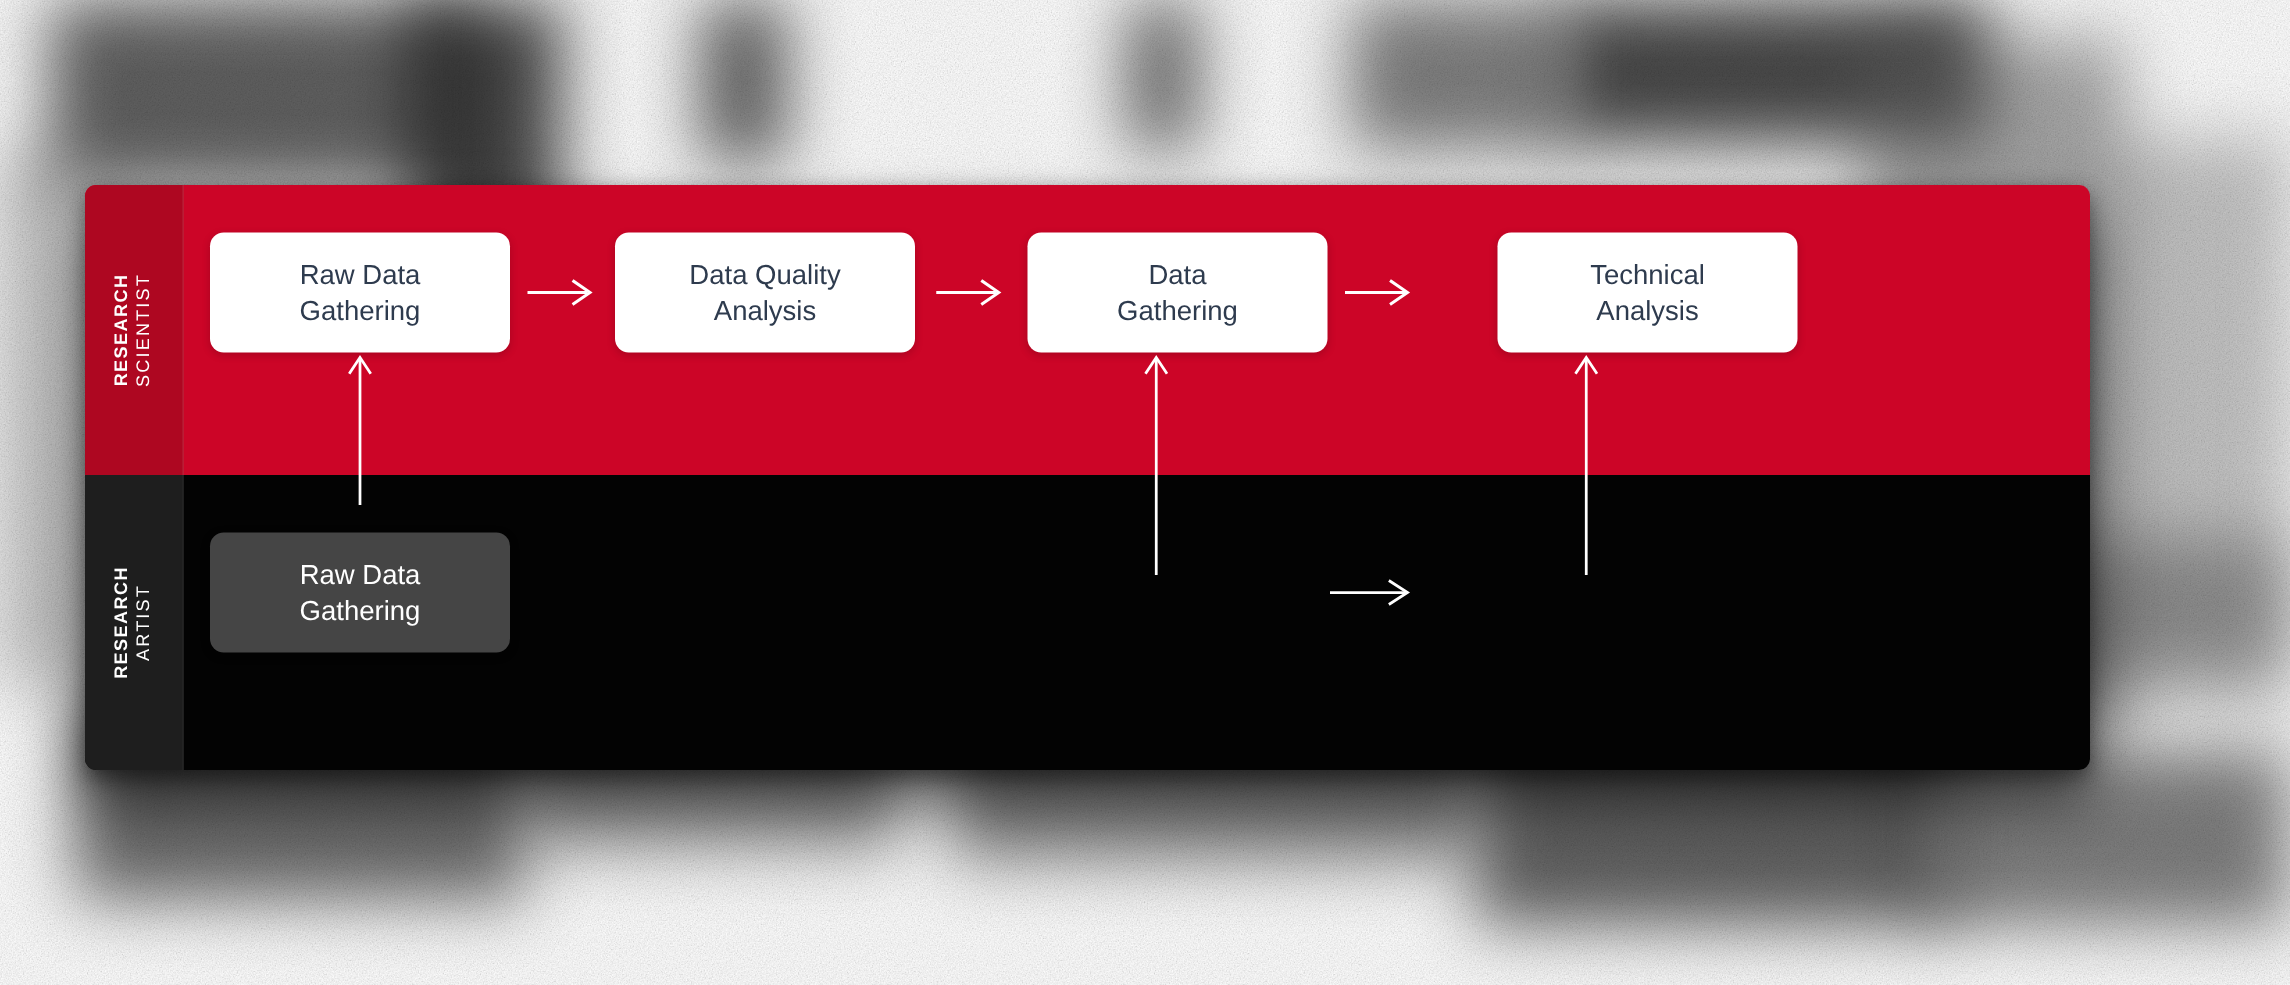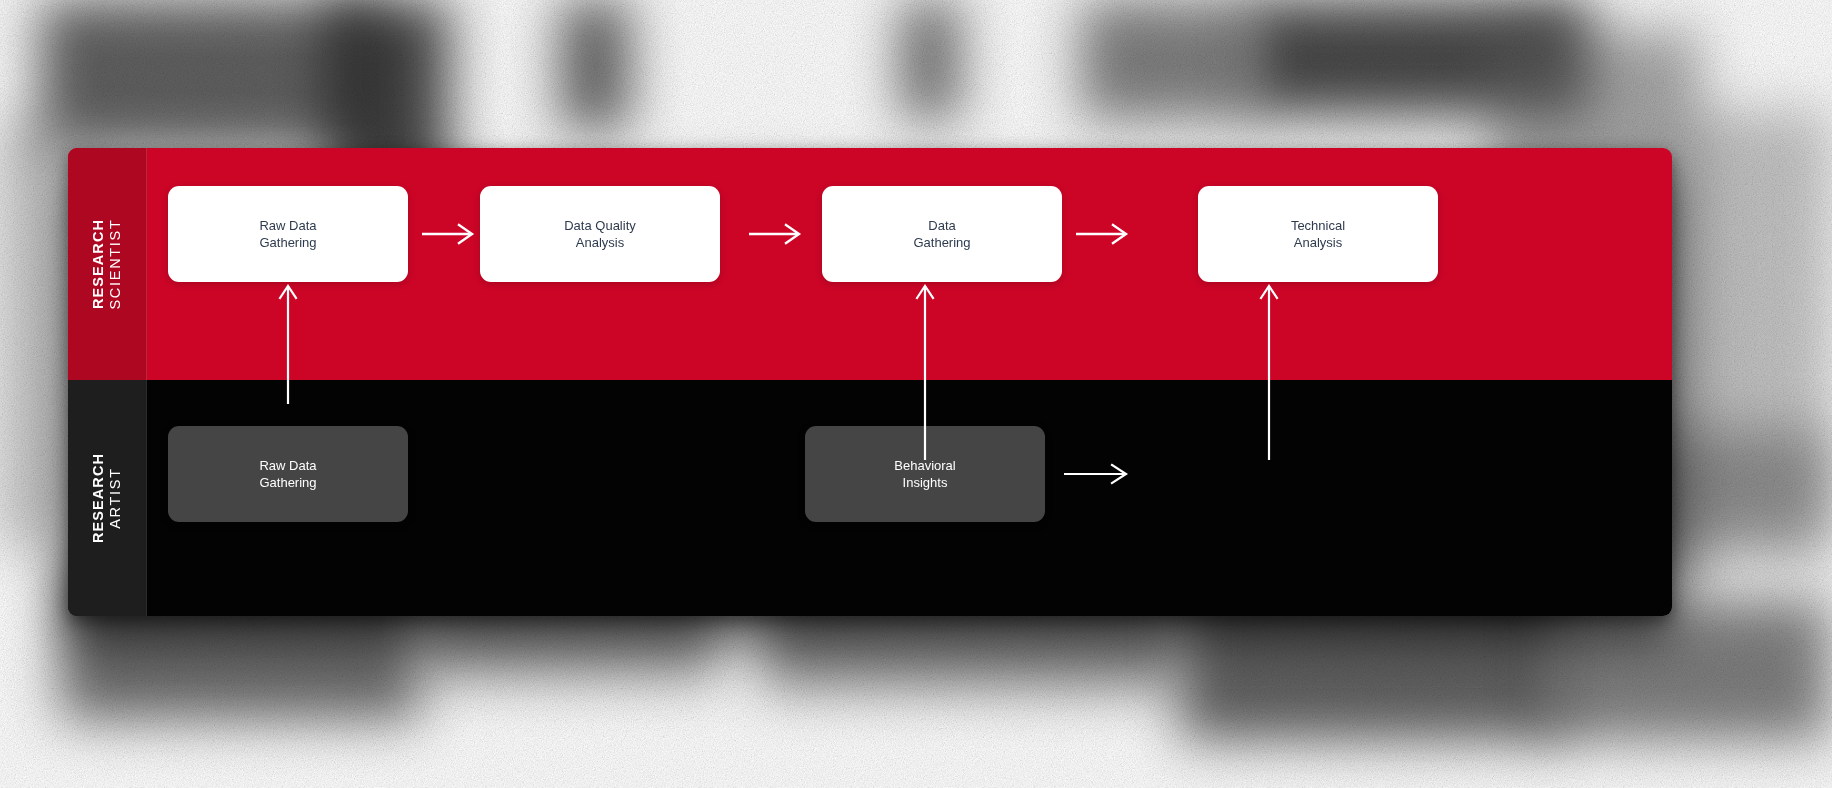--- a/index.html
+++ b/index.html
@@ -91,21 +91,21 @@
 
   
   .node{
     position:absolute;
     display:flex;
     align-items:center;
     justify-content:center;
     text-align:center;
     border-radius:11px;
     line-height:1.33;
-    font-size:13px;
+    font-size:22px;
   }
   .node .node-label{display:block;white-space:pre-line;}
 
   .node-white{
     background:#ffffff;
     color:#2e3b4e;
     box-shadow:0 2px 7px rgba(0,0,0,.18);
   }
   .node-dark{
     background:#454545;
@@ -172,21 +172,21 @@
         <span class="l1">RESEARCH</span>
         <span class="l2">SCIENTIST</span>
       </div>
     </div>
 
     <div class="lane-body row-top">
       <div class="node node-white" style="left:22px;">
         <span class="node-label">Raw Data
 Gathering</span>
       </div>
-      <div class="node node-white" style="left:334px;">
+      <div class="node node-white" style="left:346px;">
         <span class="node-label">Data Quality
 Analysis</span>
       </div>
       <div class="node node-white" style="left:676px;">
         <span class="node-label">Data
 Gathering</span>
       </div>
       <div class="node node-white" style="left:1052px;">
         <span class="node-label">Technical
 Analysis</span>
@@ -219,24 +219,20 @@
         <span class="l1">RESEARCH</span>
         <span class="l2">ARTIST</span>
       </div>
     </div>
 
     <div class="lane-body row-bot">
       <div class="node node-dark" style="left:22px;">
         <span class="node-label">Raw Data
 Gathering</span>
       </div>
-      <div class="node node-dark" style="left:659px;">
-        <span class="node-label">Behavioral
-Insights</span>
-      </div>
 
       <div class="arrow-h" style="left:916px;top:82px;">
         <svg width="74" height="24" viewBox="0 0 74 24">
           <path d="M2 12 H62" stroke="#fff" stroke-width="2.2" fill="none"></path>
           <path d="M50 3 L64 12 L50 21" stroke="#fff" stroke-width="2.2" fill="none" stroke-linecap="square"></path>
         </svg>
       </div>
     </div>
   </div>
 

